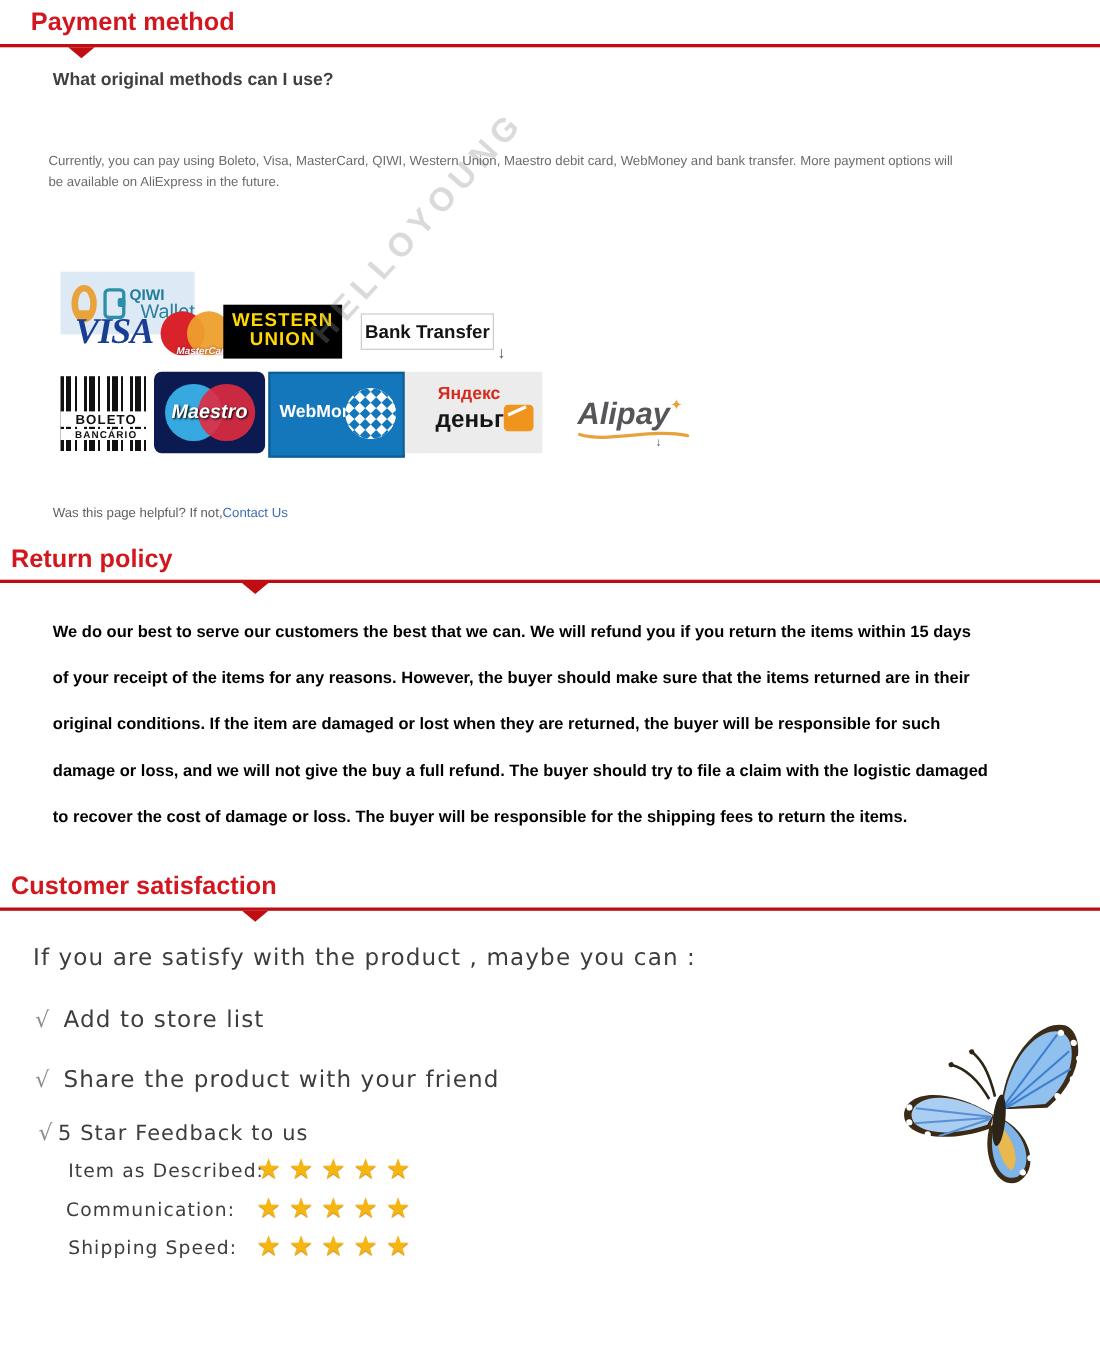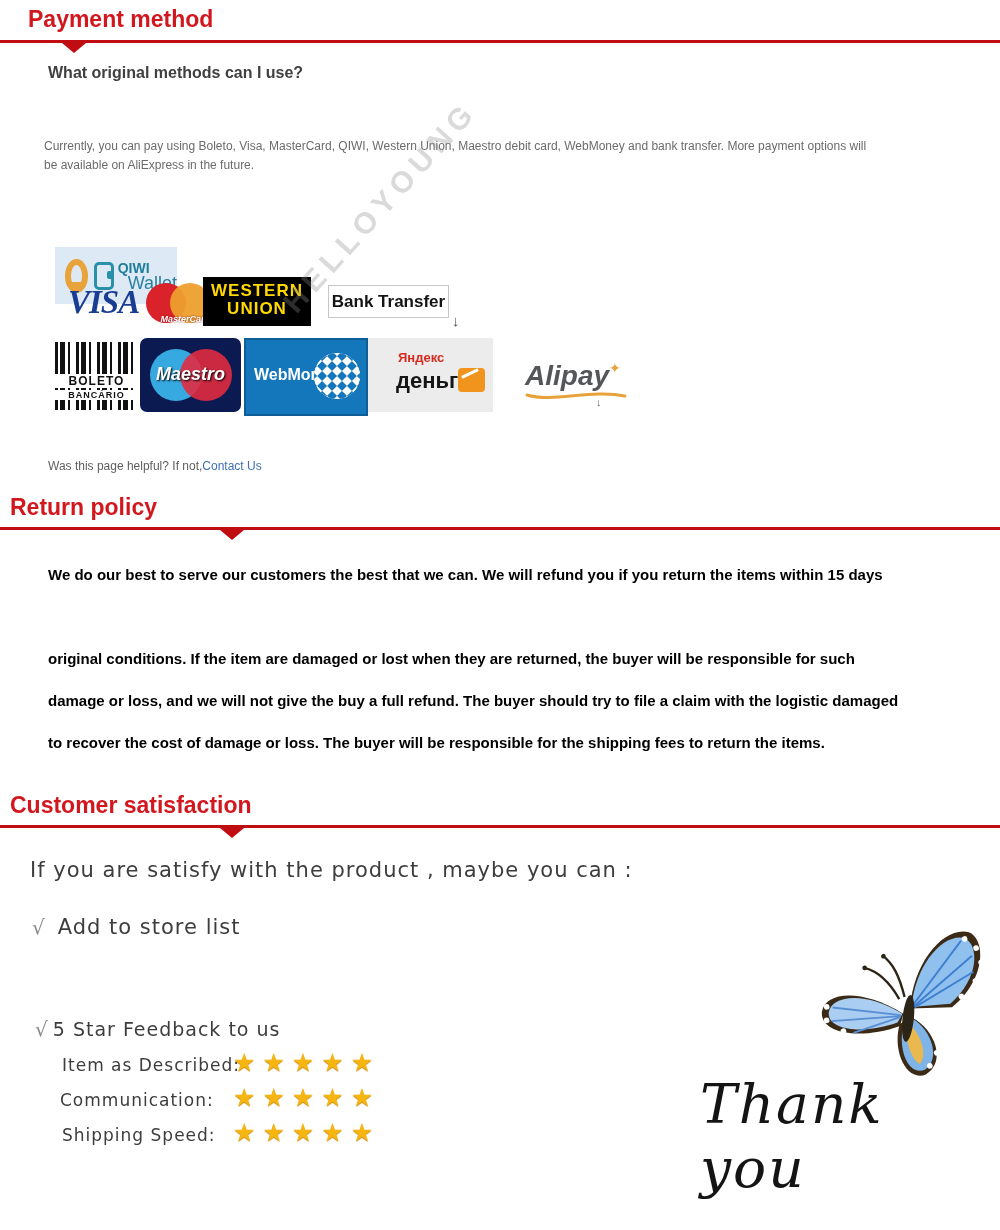--- a/index.html
+++ b/index.html
@@ -57,21 +57,21 @@
   .maestro .t{position:absolute;left:0;top:26px;width:101px;text-align:center;color:#fff;font-size:18px;
               font-weight:bold;font-style:italic;text-shadow:1px 1px 2px #000;}
 
   .wm{position:absolute;left:244px;top:338px;width:120px;height:74px;background:#1477bb;border:2px solid #0d5e97;}
   .wm .t{position:absolute;left:8px;top:26px;color:#fff;font-size:16px;font-weight:bold;}
   .wm .globe{position:absolute;right:6px;top:13px;width:46px;height:46px;border-radius:50%;background:#fff;overflow:hidden;}
   .wm .globe .chk{position:absolute;left:-12px;top:-12px;width:70px;height:70px;
       background:repeating-conic-gradient(#1477bb 0% 25%,#ffffff 0% 50%);background-size:14px 14px;transform:rotate(45deg);}
 
   .ya{position:absolute;left:368px;top:338px;width:125px;height:74px;background:#ececec;}
-  .ya .l1{position:absolute;left:30px;top:12px;font-size:13px;font-weight:bold;color:#d52b1e;}
+  .ya .l1{position:absolute;left:30px;top:12px;font-size:16px;font-weight:bold;color:#d52b1e;}
   .ya .l2{position:absolute;left:28px;top:30px;font-size:22px;font-weight:bold;color:#161616;}
   .ya .wallet{position:absolute;right:8px;top:30px;width:27px;height:24px;background:#f0941e;border-radius:4px;}
   .ya .wallet::after{content:"";position:absolute;left:3px;top:4px;width:18px;height:3px;background:#fff;transform:rotate(-25deg);}
 
   .alipay{position:absolute;left:525px;top:360px;width:110px;}
   .alipay .t{font-size:28px;font-weight:bold;color:#55565a;font-style:italic;letter-spacing:0px;}
   .alipay .spark{color:#e8a23c;font-size:14px;vertical-align:top;}
   .alipay svg{display:block;margin-top:-4px;}
 
   .watermark{position:absolute;left:210px;top:190px;width:340px;text-align:center;
@@ -162,32 +162,36 @@
 
   <div class="helpful" style="left:48px;top:459px;">
     <span>Was this page helpful? If not,</span><a>Contact Us</a>
   </div>
 
   <h1 class="sec-title" style="left:10px;top:494px;">Return policy</h1>
   <div class="rule" style="top:527px;"></div>
   <div class="tri" style="left:220px;top:530px;"></div>
 
   <div class="rp-line" style="top:566px;">We do our best to serve our customers the best that we can. We will refund you if you return the items within 15 days</div>
+  <div class="rp-line" style="top:608px;">of your receipt of the items for any reasons. However, the buyer should make sure that the items returned are in their</div>
   <div class="rp-line" style="top:650px;">original conditions. If the item are damaged or lost when they are returned, the buyer will be responsible for such</div>
   <div class="rp-line" style="top:692px;">damage or loss, and we will not give the buy a full refund. The buyer should try to file a claim with the logistic damaged</div>
   <div class="rp-line" style="top:734px;">to recover the cost of damage or loss. The buyer will be responsible for the shipping fees to return the items.</div>
 
   <h1 class="sec-title" style="left:10px;top:792px;">Customer satisfaction</h1>
   <div class="rule" style="top:825px;"></div>
   <div class="tri" style="left:220px;top:828px;"></div>
 
   <div class="cs-intro hand">If you are satisfy with the product , maybe you can :</div>
 
   <div class="cs-item hand" style="left:32px;top:915px;">
     <span class="chk">√</span><span>Add to store list</span>
+  </div>
+  <div class="cs-item hand" style="left:32px;top:969px;">
+    <span class="chk">√</span><span>Share the product with your friend</span>
   </div>
   <div class="cs-item hand" style="left:35px;top:1017px;font-size:19px;">
     <span class="chk" style="margin-right:4px;">√</span><span>5 Star Feedback to us</span>
   </div>
 
   <div class="fb-row hand" style="left:62px;top:1055px;">Item as Described:</div>
   <div class="fb-stars" style="left:233px;top:1048px;">★★★★★</div>
 
   <div class="fb-row hand" style="left:60px;top:1090px;">Communication:</div>
   <div class="fb-stars" style="left:233px;top:1083px;">★★★★★</div>
@@ -226,15 +230,14 @@
         <ellipse cx="100" cy="96" rx="6" ry="25" fill="#2c2416" transform="rotate(18 100 96)"></ellipse>
 
         <path d="M95,74 C88,52 78,40 66,34" stroke="#2c2416" stroke-width="2.5" fill="none"></path>
         <path d="M101,73 C100,48 96,36 88,26" stroke="#2c2416" stroke-width="2.5" fill="none"></path>
         <circle cx="66" cy="34" r="2.5" fill="#2c2416"></circle>
           <circle cx="88" cy="26" r="2.5" fill="#2c2416"></circle>
       </g>
     </svg>
   </div>
 
-  <div class="thankyou">Thank you</div>
 
 </div>
 
 </body></html>

